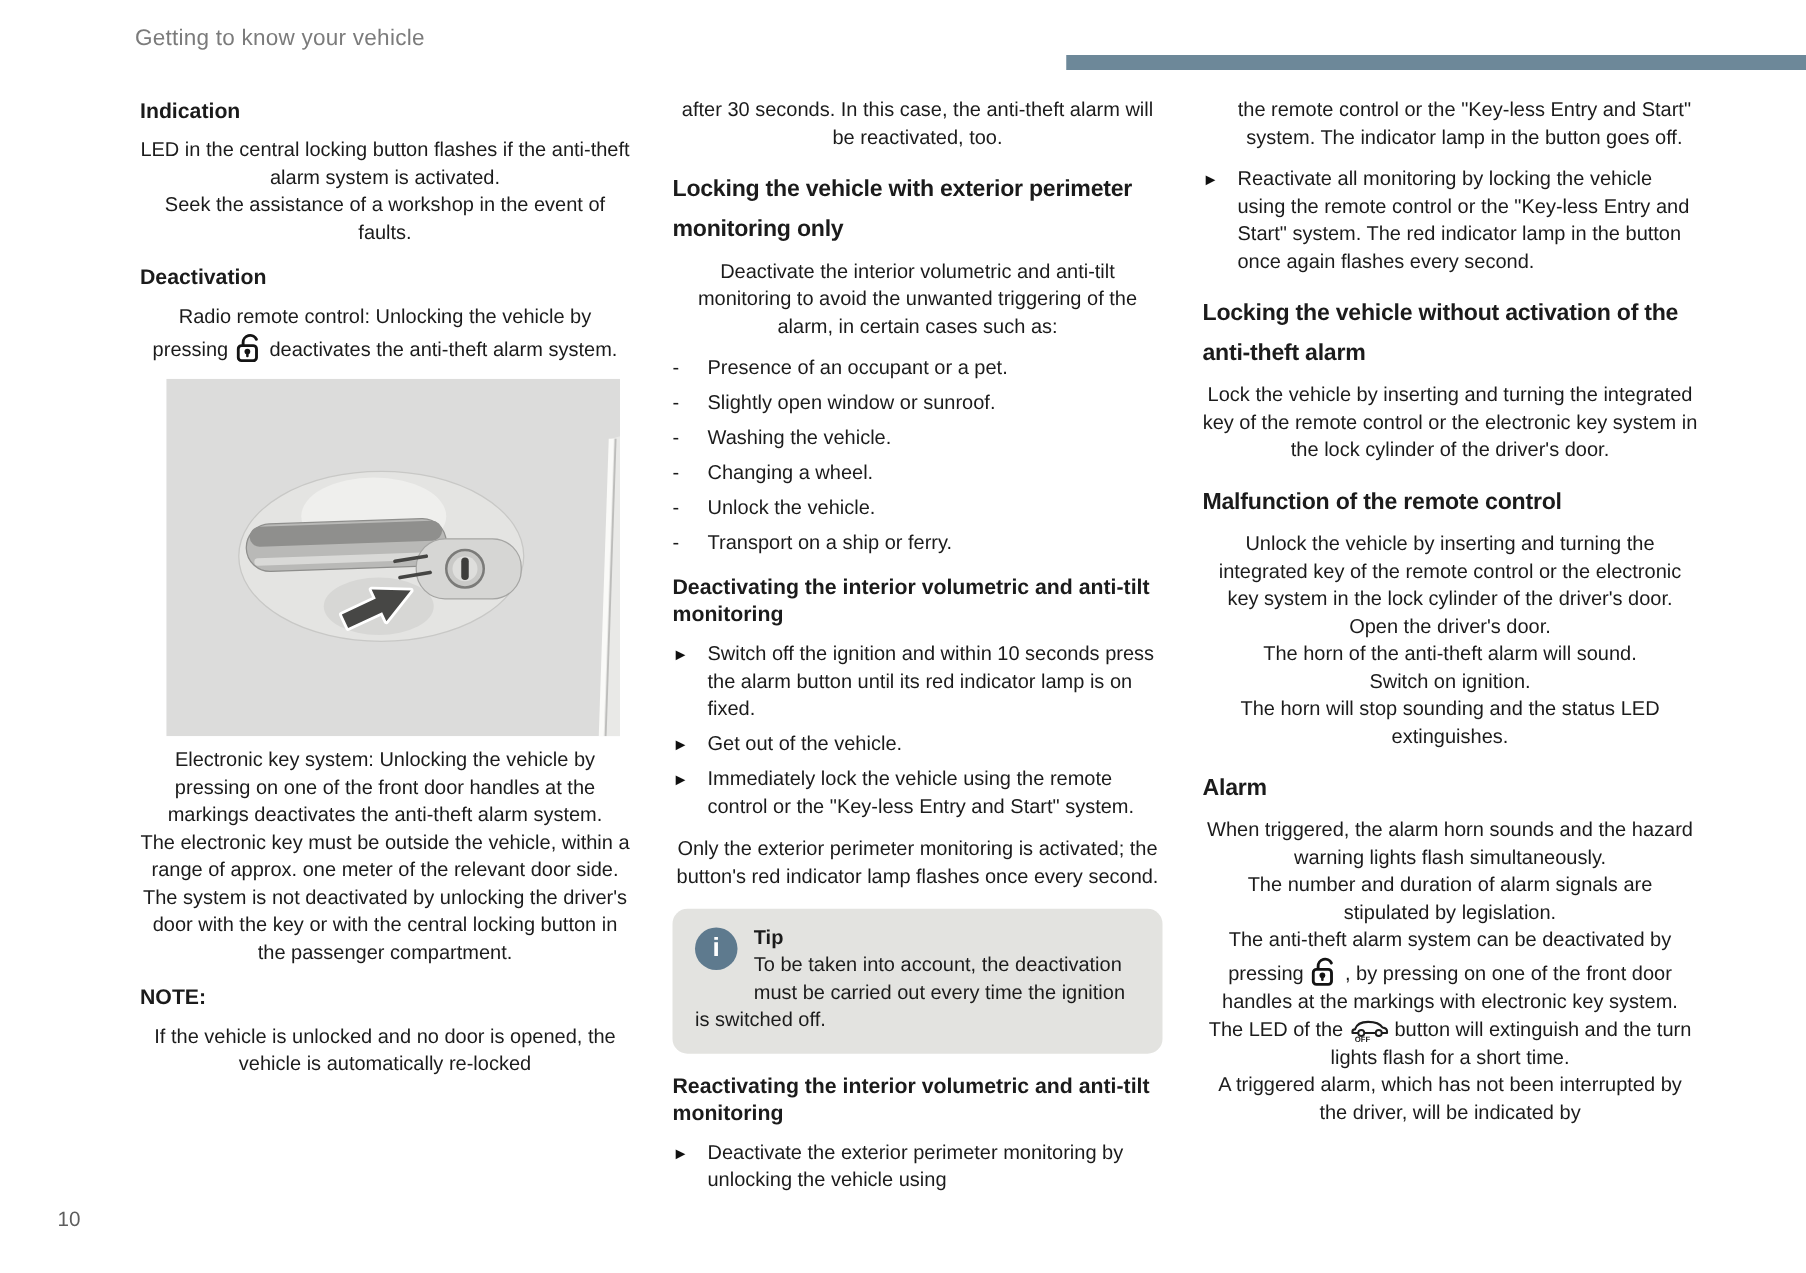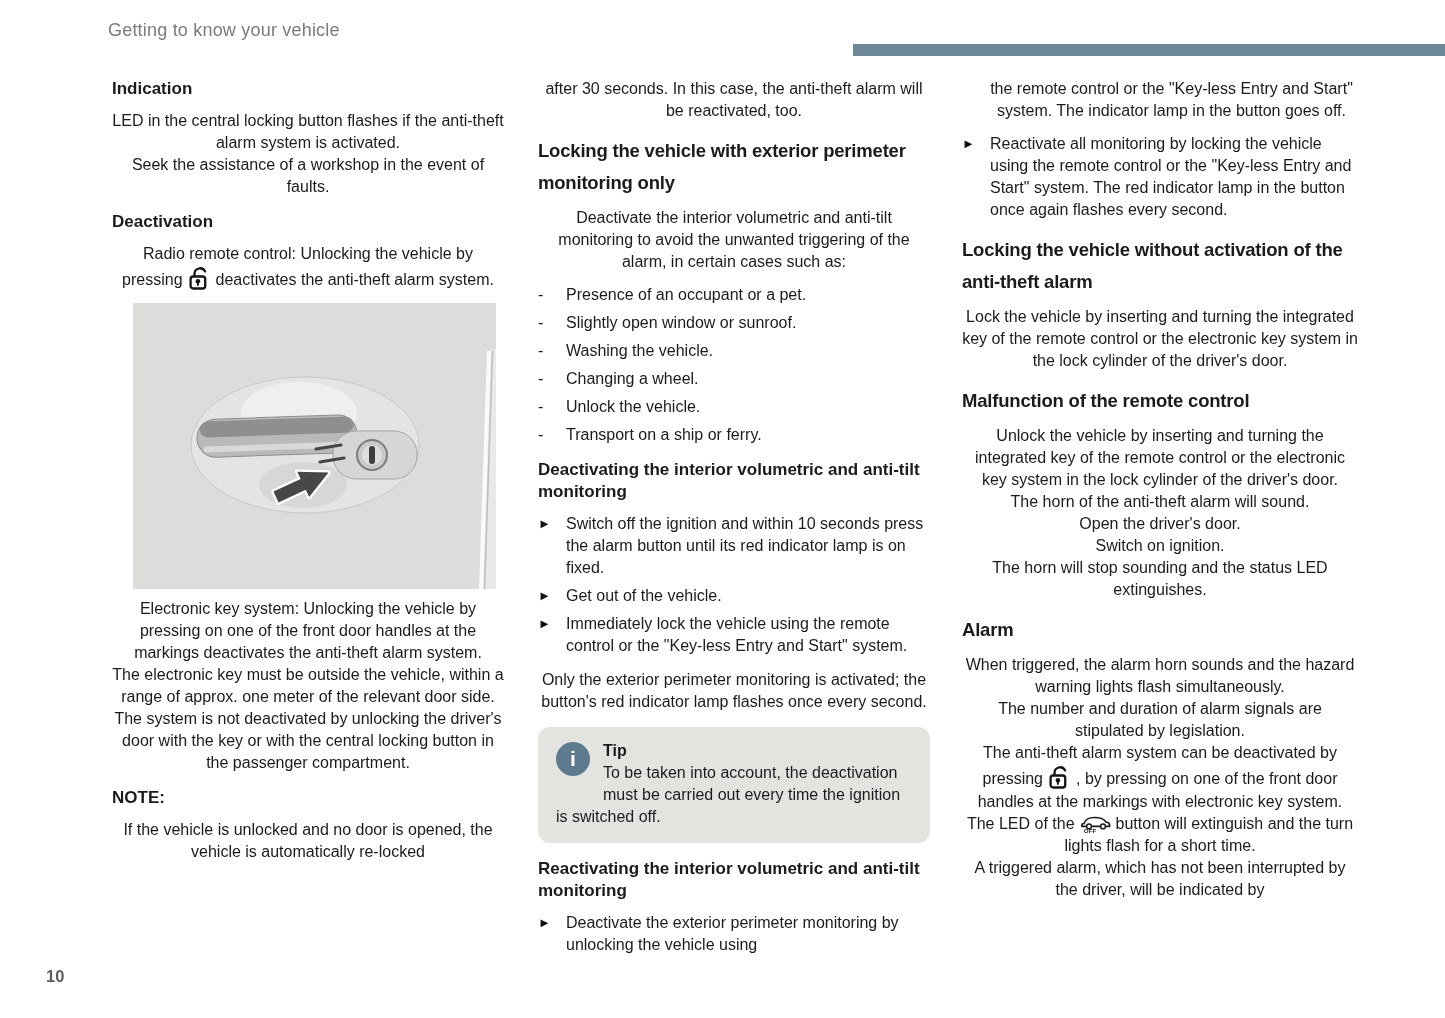--- a/index.html
+++ b/index.html
@@ -12,21 +12,21 @@
   .page-header{
     position:absolute;left:108px;top:19px;
     font-size:18px;color:#7b7b7b;letter-spacing:0.2px;
   }
   .accent-bar{
     position:absolute;left:853px;top:44px;width:592px;height:12px;
     background:#6d8899;
   }
   .page-number{
     position:absolute;left:46px;top:965px;
-    font-weight:700;font-size:16.5px;color:#5e5e5e;
+    font-weight:400;font-size:16.5px;color:#5e5e5e;
   }
   .col{position:absolute;top:78px;width:392px;}
   #col1{left:112px;}
   #col2{left:538px;}
   #col3{left:962px;width:396px;}
   .col > :first-child{margin-top:0;}
   .h-sub{font-size:17px;font-weight:700;line-height:22px;margin:13px 0 10px;}
   .h-sec{font-size:18.5px;font-weight:700;line-height:32px;margin:13px 0 8px;letter-spacing:-0.2px;}
   .para{margin:0 0 11px;text-align:center;}
   .line{margin:0;}
@@ -182,22 +182,22 @@
         <span class="step-text">Reactivate all monitoring by locking the vehicle using the remote control or the "Key-less Entry and Start" system. The red indicator lamp in the button once again flashes every second.</span>
       </div>
   </div>
 
   <div class="h-sec">Locking the vehicle without activation of the anti-theft alarm</div>
   <div class="para">Lock the vehicle by inserting and turning the integrated key of the remote control or the electronic key system in the lock cylinder of the driver's door.</div>
 
   <div class="h-sec">Malfunction of the remote control</div>
   <div class="para">
     <div class="line">Unlock the vehicle by inserting and turning the integrated key of the remote control or the electronic key system in the lock cylinder of the driver's door.</div>
+    <div class="line">Open the driver's door.</div>
     <div class="line">The horn of the anti-theft alarm will sound.</div>
-    <div class="line">Open the driver's door.</div>
     <div class="line">Switch on ignition.</div>
     <div class="line">The horn will stop sounding and the status LED extinguishes.</div>
   </div>
 
   <div class="h-sec">Alarm</div>
   <div class="para">
     <div class="line">When triggered, the alarm horn sounds and the hazard warning lights flash simultaneously.</div>
     <div class="line">The number and duration of alarm signals are stipulated by legislation.</div>
     <div class="line">
       <span>The anti-theft alarm system can be deactivated by pressing</span><span class="inline-icon"><svg width="21" height="27" viewBox="0 0 21 27">

